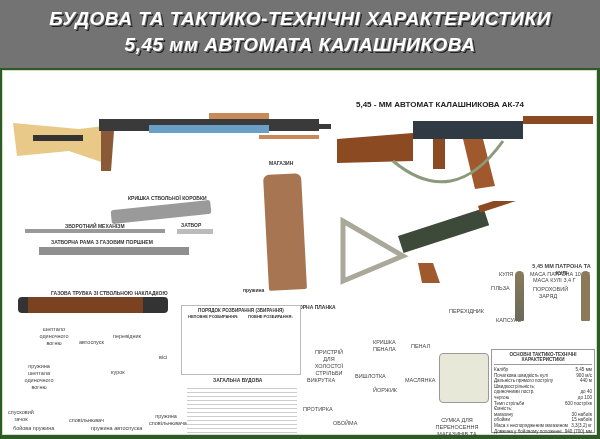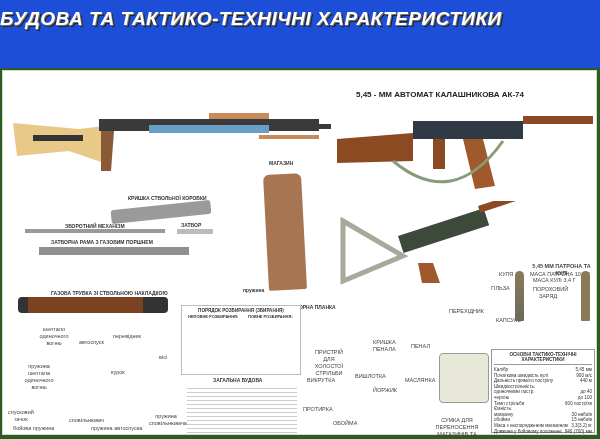--- a/index.html
+++ b/index.html
@@ -1,50 +1,51 @@
 <!DOCTYPE html>
 <html><head>
 <meta charset="utf-8">
 <style>
 *{box-sizing:border-box;margin:0;padding:0}
 body{width:600px;height:439px;background:#2e5a26;font-family:"Liberation Sans",sans-serif;overflow:hidden;position:relative}
-.header{position:absolute;left:0;top:0;width:600px;height:68px;background:#1d4ed8;text-align:left;padding-top:6px}
+.header{position:absolute;left:0;top:0;width:600px;height:68px;background:#737373;text-align:center;padding-top:6px}
 .header .t{color:#fff;font-weight:bold;font-style:italic;font-size:19px;line-height:26px;letter-spacing:0.5px;text-shadow:1px 1px 0 #777,2px 2px 0 #222}
 .panel{position:absolute;left:2px;top:70px;width:595px;height:365px;background:#fff;border:1px solid #cfe0c2}
 .lbl{position:absolute;font-size:5px;font-weight:bold;color:#333;white-space:nowrap}
 .big{position:absolute;font-size:8px;font-weight:bold;color:#222;white-space:nowrap}
 .sm{position:absolute;font-size:5.5px;color:#444;text-align:center;line-height:7px}
 .rifle{position:absolute}
 .box{position:absolute;border:1px solid #bbb;background:#fff}
 .tbl{position:absolute;left:491px;top:349px;width:104px;height:84px;border:1px solid #999;font-size:4.6px;color:#333;padding:2px}
 .tbl .th{font-weight:bold;text-align:center;border-bottom:1px solid #999;padding-bottom:2px;margin-bottom:2px}
 .tbl .r{display:flex;justify-content:space-between;line-height:5.6px}
 .list{font-size:4px;line-height:4.8px;color:#444}
 </style>
 </head>
 <body>
 
 <div class="header">
  <div class="t">БУДОВА ТА ТАКТИКО-ТЕХНІЧНІ ХАРАКТЕРИСТИКИ</div>
+ <div class="t">5,45 мм АВТОМАТА КАЛАШНИКОВА</div>
 </div>
 
 <div class="panel">
 
  <svg class="rifle" style="left:6px;top:20px" width="325" height="85">
   <path d="M4 32 L70 38 L95 35 L95 72 L60 60 L8 65 Z" fill="#e8c988"></path>
   <rect x="90" y="28" width="220" height="12" fill="#3a3a3a"></rect>
   <rect x="140" y="34" width="120" height="8" fill="#6aa0c8"></rect>
   <rect x="200" y="22" width="60" height="6" fill="#c98a5a"></rect>
   <rect x="250" y="44" width="60" height="4" fill="#c98a5a"></rect>
   <path d="M92 55 L105 55 L102 95 L92 95 Z" fill="#8a5a38" transform="translate(0,-15)"></path>
   <rect x="310" y="33" width="12" height="5" fill="#3a3a3a"></rect>
   <rect x="24" y="44" width="50" height="6" fill="#333"></rect>
  </svg>
 
- <div class="big" style="left:353px;top:19px">5,45 - ММ АВТОМАТ КАЛАШНИКОВА АК-74</div>
+ <div class="big" style="left:353px;top:29px">5,45 - ММ АВТОМАТ КАЛАШНИКОВА АК-74</div>
  <svg class="rifle" style="left:330px;top:30px" width="265" height="90">
   <path d="M4 38 L80 32 L80 60 L4 62 Z" fill="#8b4a22"></path>
   <rect x="80" y="20" width="110" height="18" fill="#2f3a44"></rect>
   <rect x="190" y="15" width="70" height="8" fill="#8b4a22"></rect>
   <rect x="100" y="38" width="12" height="30" fill="#8b4a22"></rect>
   <path d="M130 38 L150 38 L162 85 L142 88 Z" fill="#a0592d"></path>
   <path d="M60 60 Q120 110 170 40" stroke="#8a9a7a" stroke-width="3" fill="none"></path>
  </svg>
 
  <svg class="rifle" style="left:335px;top:130px" width="250" height="85">

